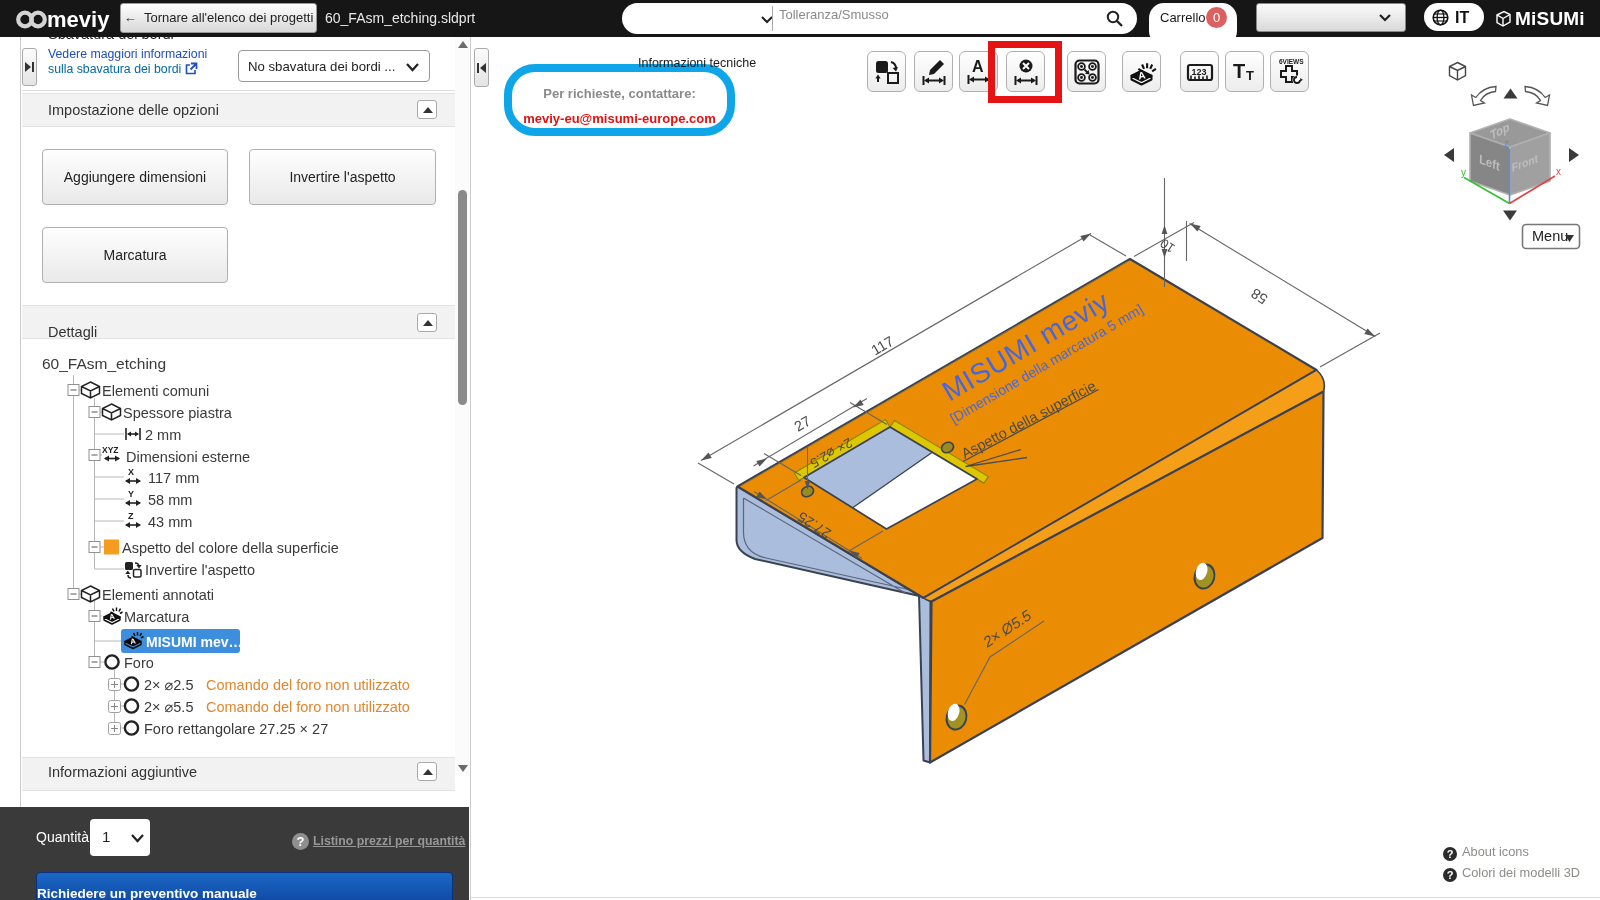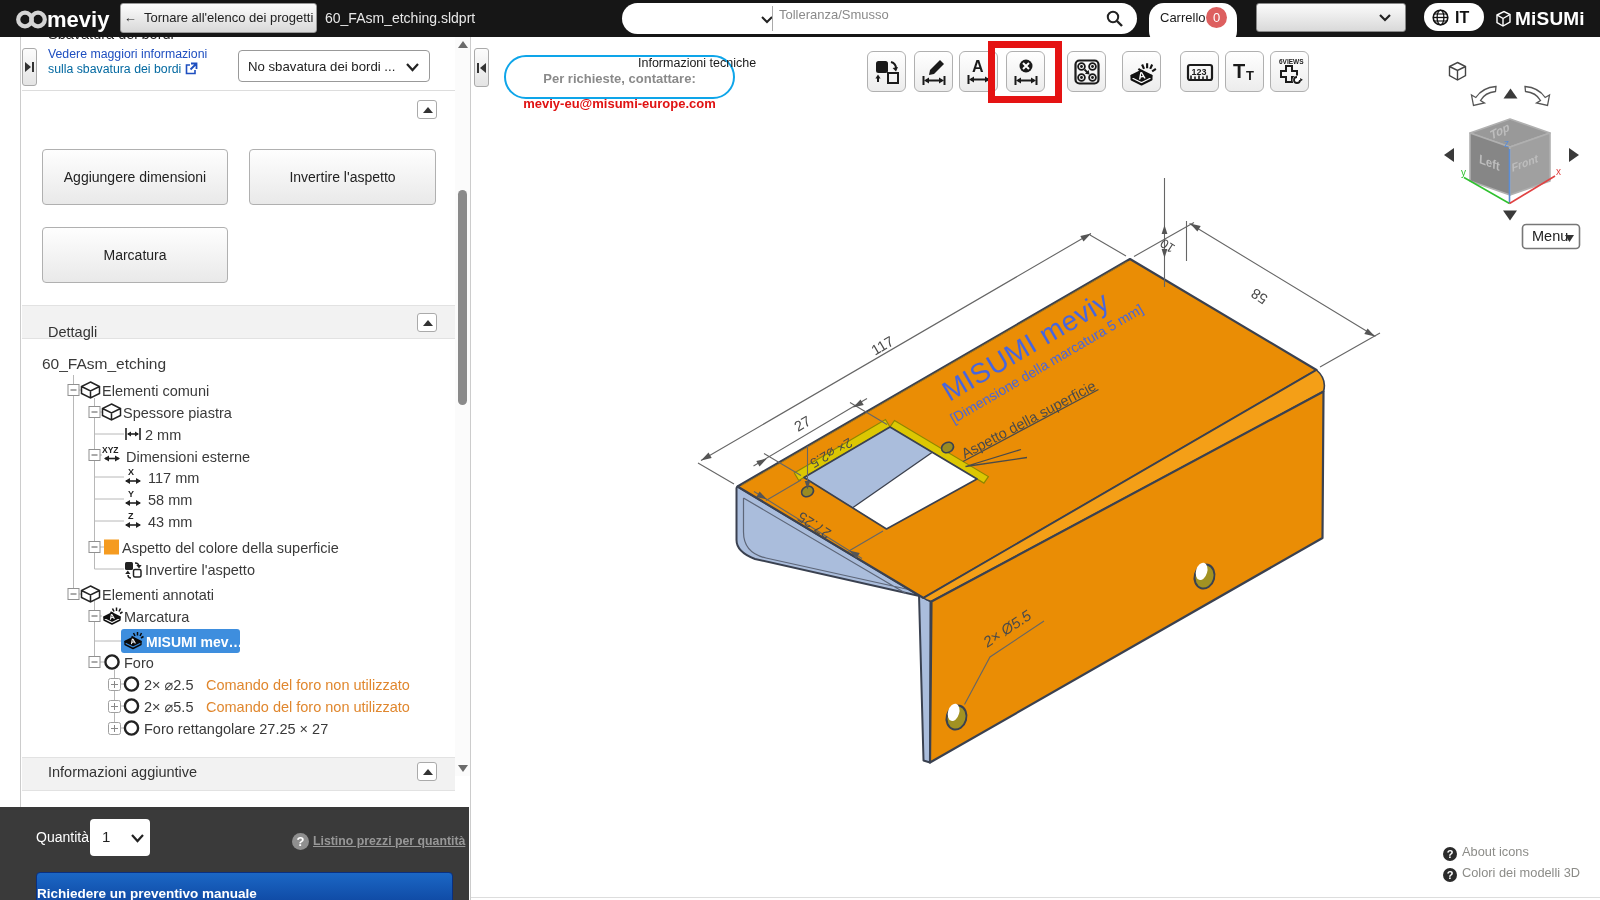--- a/index.html
+++ b/index.html
@@ -46,21 +46,21 @@
   #qbar { position:absolute; left:0; top:776px; width:469px; height:124px; background:#3a3a3a; z-index:10;margin-top:31px; }
   #qsel { position:absolute; left:90px; top:12px; width:60px; height:37px; background:#fff; border-radius:4px; }
   #qbtn { position:absolute; left:36px; top:65px; width:417px; height:43px; border-radius:4px;
     background:linear-gradient(#1b67c5,#0b3e97); border:1px solid #0a3080;
     color:#fff; font-weight:bold; font-size:13.5px; line-height:41px; }
 
   
   #canvas { position:absolute; left:470px; top:37px; width:1130px; height:863px; background:#fff; border-left:1px solid #ccc; }
   #canbtn { position:absolute; left:3px; top:11px; width:15px; height:39px; background:linear-gradient(#fcfcfc,#e4e4e4);
     border:1px solid #aaa; border-radius:3px; }
-  #bubble { position:absolute; left:33px; top:18px; width:231px; height:44px; border:2px solid #0ea5e9; border-radius:31px; background:#fff; }
+  #bubble { position:absolute; left:33px; top:27px; width:231px; height:72px; border:8px solid #0ea5e9; border-radius:31px; background:#fff; }
   #bubble .l1 { position:absolute; width:100%; top:14px; text-align:center; color:#8a8a8a; font-weight:bold; font-size:13px; }
   #bubble .l2 { position:absolute; width:100%; top:39px; text-align:center; color:#e01212; font-weight:bold; font-size:13px; }
   .tbtn { position:absolute; top:14px; width:39px; height:41px; background:linear-gradient(#ffffff,#ececec);
     border:1px solid #b0b0b0; border-radius:6px; }
   .tbtn svg { position:absolute; left:50%; top:50%; transform:translate(-50%,-50%); }
   #redbox { position:absolute; left:517px; top:4px; width:74px; height:62px; border:7px solid #e51313; }
   #bottomtext { position:absolute; left:17px; top:829px; color:#1b50bb; font-size:12.8px; }
   #abouticons { position:absolute; left:972px; top:807px; color:#8c8c88; font-size:12.8px; }
   #colori3d  { position:absolute; left:972px; top:828px; color:#8c8c88; font-size:12.8px; }
   .qmark { display:inline-block; width:14px; height:14px; border-radius:50%; background:#2b2b2b; color:#fff;
@@ -379,20 +379,23 @@
         </g>
       </svg>
   </div>
   <div style="position:absolute;left:216px;top:13px;width:192px;height:32px;border:1.4px solid #999;border-radius:4px;background:#fff;">
     <div style="position:absolute;left:9px;top:8px;font-size:13.2px;color:#222;">No sbavatura dei bordi ...</div>
     <svg width="13" height="9" style="position:absolute;right:10px;top:12px">
         <path d="M1,1 L6.5,7 L12,1" stroke="#222" stroke-width="2.2" fill="none"></path>
       </svg>
   </div>
   <div style="position:absolute;left:0;top:53px;width:433px;height:1px;background:#ddd;"></div>
+  <div class="hdrband" style="top:56px;height:34px;">
+      <div class="t" style="top:8px;">Impostazione delle opzioni</div>
+    </div>
   <div class="colbtn" style="left:395px;top:63px;"></div>
   <div class="pbtn" style="left:20px;top:112px;width:186px;"><span>Aggiungere dimensioni</span></div>
   <div class="pbtn" style="left:227px;top:112px;width:187px;"><span>Invertire l'aspetto</span></div>
   <div class="pbtn" style="left:20px;top:190px;width:186px;"><span>Marcatura</span></div>
   <div class="hdrband" style="top:268px;height:34px;">
       <div class="t" style="top:8px;margin-top:10px;">Dettagli</div>
     </div>
   <div class="colbtn" style="left:395px;top:276px;"></div>
 
   <svg width="440" height="420" viewBox="22 337 440 420" style="position:absolute;left:0;top:300px;">

